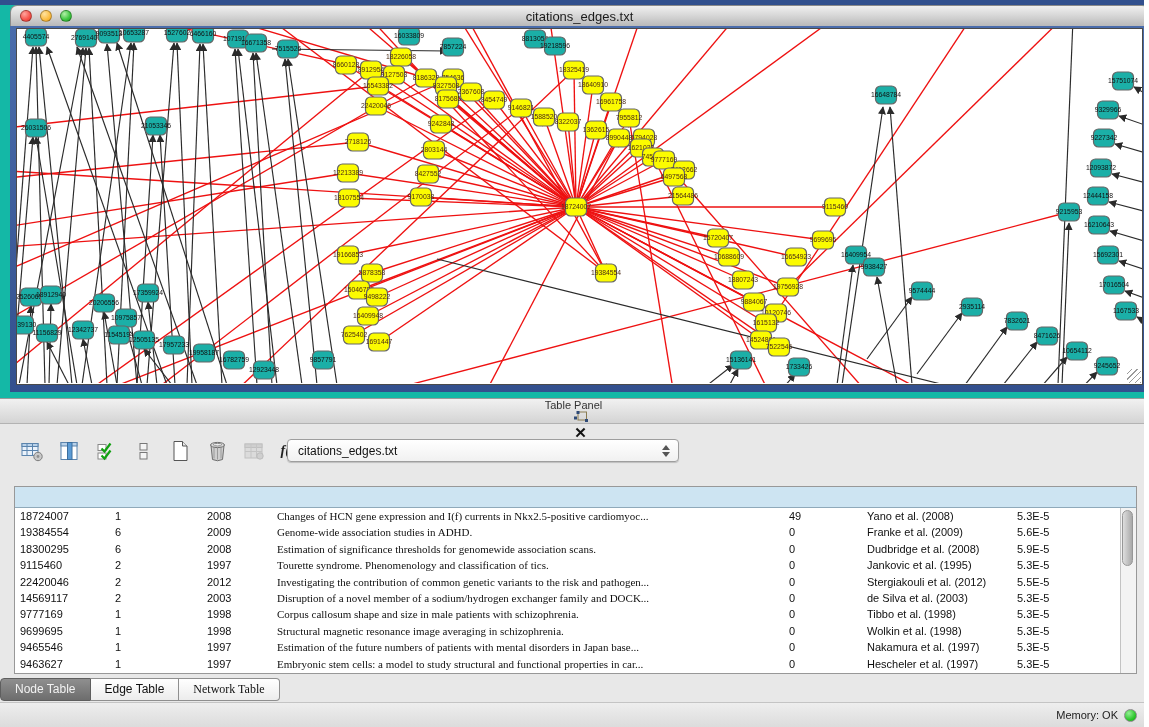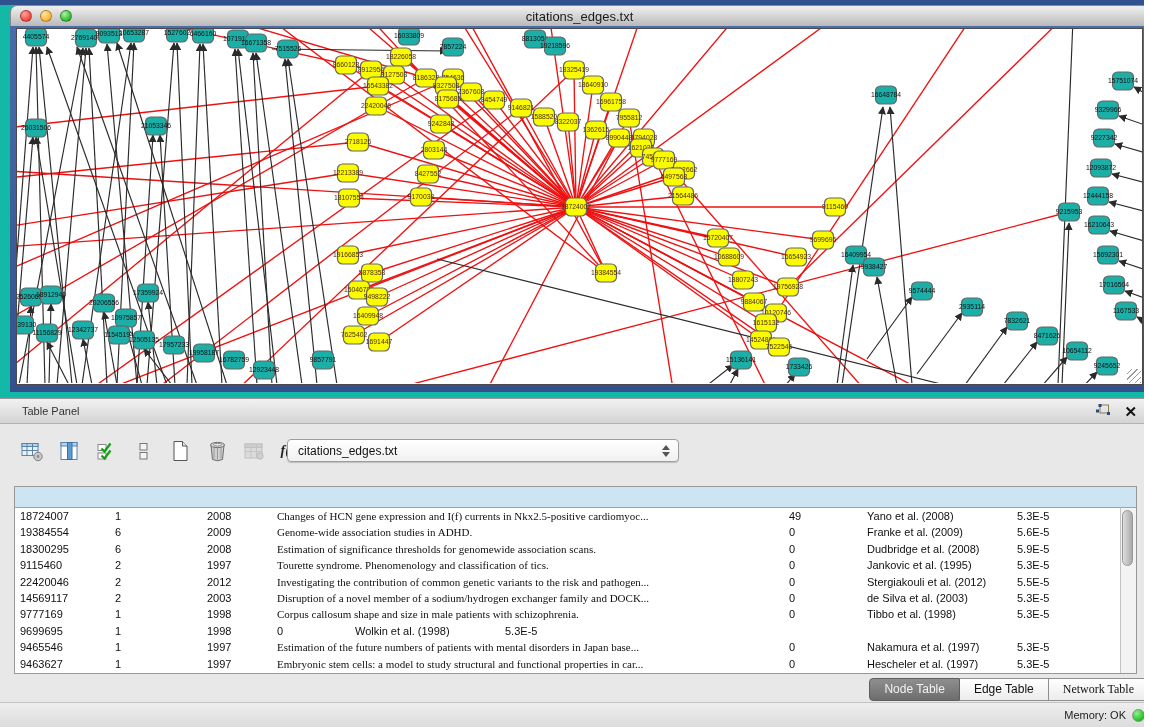--- a/index.html
+++ b/index.html
@@ -15,21 +15,21 @@
   .light.yellow{background:radial-gradient(circle at 35% 30%,#ffe2a0,#fcbc40 60%,#e09c1f);}
   .light.green{background:radial-gradient(circle at 35% 30%,#b2f0a8,#3cc53e 60%,#259b2a);}
   .win-title{font-size:13px;color:#1b1b1b;}
   .frame{height:366px;background:linear-gradient(#4a6cab,#33508e);padding:2px 6px 7px 6px;box-sizing:border-box;}
   .canvas{width:100%;height:100%;background:#fff;border:1px solid #4a4a4a;box-sizing:border-box;position:relative;overflow:hidden;}
   .canvas svg{position:absolute;left:0;top:0;}
   .grip{position:absolute;right:1px;bottom:1px;width:14px;height:14px;background:repeating-linear-gradient(135deg,transparent 0 3px,#9a9a9a 3px 4px);}
 
   
   .table-panel{position:absolute;left:0;top:398px;width:1149px;height:329px;background:#e8e8e8;border-top:1px solid #9a9a9a;box-sizing:border-box;}
-  .panel-header{height:25px;background:linear-gradient(#f1f1f1,#d4d4d4);border-bottom:1px solid #b3b3b3;display:flex;align-items:center;padding:0 12px 0 22px;box-sizing:border-box;}
+  .panel-header{height:25px;background:linear-gradient(#f1f1f1,#d4d4d4);border-bottom:1px solid #b3b3b3;display:flex;align-items:center;padding:0 12px 0 10px;box-sizing:border-box;flex-direction:column;}
   .panel-title{font-size:11px;color:#333;}
   .ph-spacer{flex:1;}
   .float-btn,.close-btn{background:none;border:none;padding:0;margin-left:14px;cursor:default;display:flex;align-items:center;}
   .close-btn{font-size:15px;font-weight:bold;color:#111;line-height:1;}
   .toolbar{position:absolute;left:18px;top:39px;display:flex;align-items:center;gap:9px;}
   .icon-btn{width:28px;height:26px;background:none;border:none;padding:0;display:flex;align-items:center;justify-content:center;}
   .fx-label{font-family:"Liberation Serif",serif;font-style:italic;font-size:14px;font-weight:bold;color:#222;}
   .combo{position:absolute;left:287px;top:40px;width:392px;height:23px;background:linear-gradient(#ffffff,#f1f1f1);border:1px solid #9e9e9e;border-radius:4px;display:flex;align-items:center;padding:0 8px 0 10px;box-sizing:border-box;font-size:12px;color:#111;box-shadow:0 1px 1px rgba(0,0,0,.18);}
   .combo-arrows{margin-left:auto;display:flex;flex-direction:column;gap:2px;}
   .tri-up{width:0;height:0;border-left:4px solid transparent;border-right:4px solid transparent;border-bottom:5px solid #555;}
@@ -39,27 +39,27 @@
   .thead{display:flex;height:21px;background:#cde4f2;border-bottom:1px solid #8fa9ba;box-sizing:border-box;}
   .th{display:flex;align-items:center;justify-content:flex-start;font-size:11px;color:#1d1d1d;border-right:1px solid #4d7c0f;box-sizing:border-box;gap:4px;overflow:hidden;white-space:nowrap;margin-top:24px;}
   .sort-tri{color:#3f7fae;font-size:10px;}
   .col0{width:95px;}.col1{width:92px;}.col2{width:70px;}.col3{width:512px;font-family:Liberation Serif, serif;}.col4{width:78px;}.col5{width:150px;}.col6{width:110px;}
   .tr{display:flex;height:16.4px;}
   .td{font-size:11px;color:#101010;line-height:16.4px;white-space:nowrap;overflow:hidden;box-sizing:border-box;padding:0 5px;}
   .td.col5{}
   .vscroll{position:absolute;right:0;top:21px;bottom:0;width:15px;background:#f3f3f3;border-left:1px solid #c3c3c3;}
   .vthumb{position:absolute;left:1px;top:2px;width:11px;height:56px;border-radius:6px;background:linear-gradient(90deg,#dedede,#a9a9a9);border:1px solid #979797;box-sizing:border-box;}
 
-  .tabs-bar{position:absolute;left:0;width:100%;top:279px;display:flex;justify-content:flex-end;}
+  .tabs-bar{position:absolute;left:0;width:100%;top:279px;display:flex;justify-content:flex-start;}
   .seg{height:21px;line-height:21px;padding:0 14px;font-size:12px;background:linear-gradient(#ffffff,#ececec);border:1px solid #8f8f8f;border-left:none;color:#111;}
   .seg:first-child{border-left:1px solid #8f8f8f;border-radius:4px 0 0 4px;}
   .seg:last-child{border-radius:0 4px 4px 0;font-family:Liberation Serif, serif;}
   .seg.sel{background:linear-gradient(#8f8f8f,#6d6d6d);color:#f2f2f2;border-color:#5e5e5e;}
 
-  .status-bar{position:absolute;left:0;bottom:0;width:100%;height:25px;background:linear-gradient(#eeeeee,#dcdcdc);border-top:1px solid #c4c4c4;display:flex;align-items:center;justify-content:flex-end;gap:6px;padding-right:4px;box-sizing:border-box;}
+  .status-bar{position:absolute;left:0;bottom:0;width:100%;height:25px;background:linear-gradient(#eeeeee,#dcdcdc);border-top:1px solid #c4c4c4;display:flex;align-items:center;justify-content:flex-end;gap:6px;padding-right:12px;box-sizing:border-box;}
   .mem-label{font-size:11px;color:#222;}
   .mem-dot{width:13px;height:13px;border-radius:50%;background:radial-gradient(circle at 35% 30%,#93ef93,#27c427 65%,#1da11d);border:1px solid #8a8a8a;box-sizing:border-box;}
 </style>
 </head>
 <body>
 
 <div id="app">
   <div class="top-strip"></div>
 
   <div class="net-window">
@@ -829,20 +829,21 @@
             <div class="td col2">1998</div>
             <div class="td col3">Corpus callosum shape and size in male patients with schizophrenia.</div>
             <div class="td col4">0</div>
             <div class="td col5">Tibbo et al. (1998)</div>
             <div class="td col6">5.3E-5</div>
           </div>
           <div class="tr">
             <div class="td col0">9699695</div>
             <div class="td col1">1</div>
             <div class="td col2">1998</div>
+            <div class="td col3">Structural magnetic resonance image averaging in schizophrenia.</div>
             <div class="td col4">0</div>
             <div class="td col5">Wolkin et al. (1998)</div>
             <div class="td col6">5.3E-5</div>
           </div>
           <div class="tr">
             <div class="td col0">9465546</div>
             <div class="td col1">1</div>
             <div class="td col2">1997</div>
             <div class="td col3">Estimation of the future numbers of patients with mental disorders in Japan base...</div>
             <div class="td col4">0</div>

